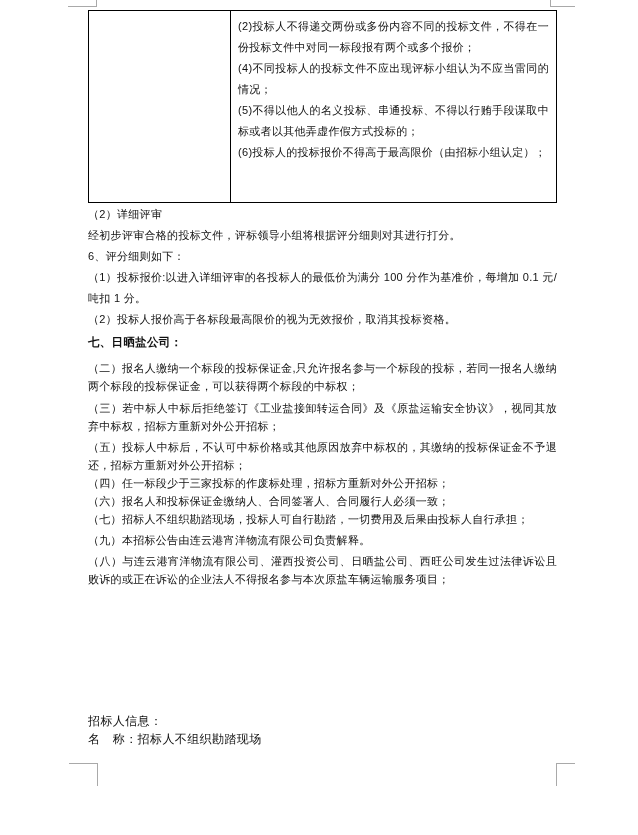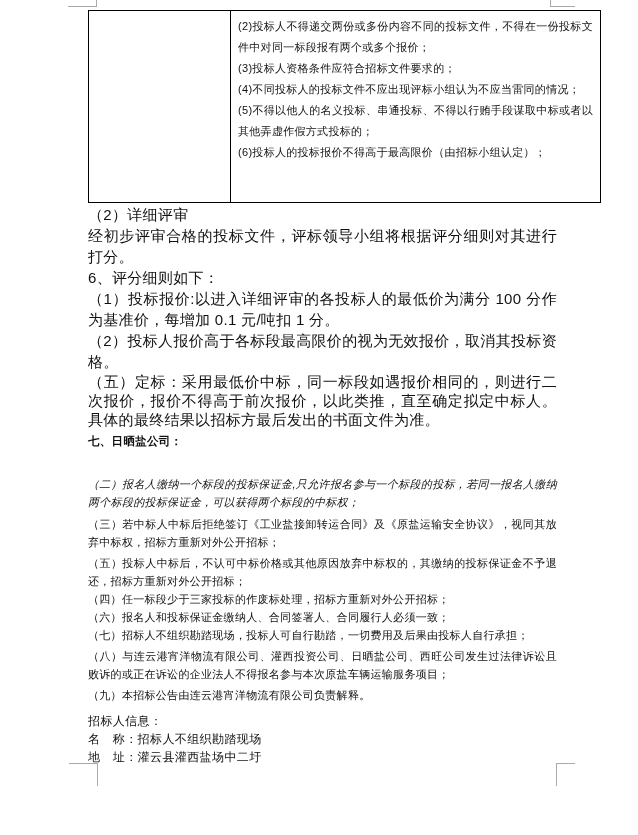--- a/index.html
+++ b/index.html
@@ -15,21 +15,21 @@
   
   .crop{position:absolute;}
   .crop.tl{left:68px;top:0;width:28px;height:6px;border-right:1px solid #a9a9a9;border-bottom:1px solid #a9a9a9;}
   .crop.tr{left:550px;top:0;width:24px;height:6px;border-left:1px solid #a9a9a9;border-bottom:1px solid #a9a9a9;}
   .crop.bl{left:69px;top:763px;width:28px;height:22px;border-right:1px solid #a9a9a9;border-top:1px solid #a9a9a9;}
   .crop.br{left:556px;top:763px;width:18px;height:22px;border-left:1px solid #a9a9a9;border-top:1px solid #a9a9a9;}
 
   
   .ctable{
     position:absolute;left:88px;top:10px;
-    width:513px;height:193px;
+    width:469px;height:193px;
     border:1px solid #000;
     display:flex;
     box-sizing:border-box;
     justify-content:flex-end;
   }
   .ctable .cell-left{
     width:142px;flex:0 0 142px;
     border-right:1px solid #000;
     box-sizing:border-box;
   }
@@ -45,42 +45,42 @@
     text-align:justify;
     letter-spacing:0.3px;
   }
 
   
   .body-text{
     position:absolute;left:88px;top:204px;
     width:469px;
   }
   .para{
-    font-size:15px;
+    font-size:11px;
     line-height:21px;
     text-align:justify;
     letter-spacing:0.3px;
     margin:0;
   }
   .para.dense{line-height:19px;}
   .sec-heading{
     font-size:11.5px;
     font-weight:bold;
     line-height:18px;
     margin:3px 0 2px 0;
     letter-spacing:0.3px;
   }
   .term{
     font-size:11px;
     line-height:18px;
     text-align:justify;
     letter-spacing:0.3px;
     margin:0;
   }
-  .term.gap{margin-top:25px;margin-bottom:4px;font-style:italic;}
+  .term.gap{margin-top:8px;margin-bottom:4px;}
   .term.gap2{margin-top:3px;}
 
   
   .tenderer{
     position:absolute;left:88px;top:712px;
     width:400px;
     font-size:12px;
     line-height:18px;
     letter-spacing:0.4px;
   }
@@ -93,45 +93,42 @@
 
   <div class="crop tl"></div>
   <div class="crop tr"></div>
   <div class="crop bl"></div>
   <div class="crop br"></div>
 
   <div class="ctable">
     <div class="cell-left"></div>
     <div class="cell-right">
       <div class="crit">(2)投标人不得递交两份或多份内容不同的投标文件，不得在一份投标文件中对同一标段报有两个或多个报价；</div>
-      <div class="crit">(3)投标人资格条件应符合招标文件要求的；</div>
       <div class="crit">(4)不同投标人的投标文件不应出现评标小组认为不应当雷同的情况；</div>
       <div class="crit">(5)不得以他人的名义投标、串通投标、不得以行贿手段谋取中标或者以其他弄虚作假方式投标的；</div>
       <div class="crit">(6)投标人的投标报价不得高于最高限价（由招标小组认定）；</div>
     </div>
   </div>
 
   <div class="body-text">
     <p class="para">（2）详细评审</p>
     <p class="para">经初步评审合格的投标文件，评标领导小组将根据评分细则对其进行打分。</p>
     <p class="para">6、评分细则如下：</p>
     <p class="para">（1）投标报价:以进入详细评审的各投标人的最低价为满分 100 分作为基准价，每增加 0.1 元/吨扣 1 分。</p>
     <p class="para">（2）投标人报价高于各标段最高限价的视为无效报价，取消其投标资格。</p>
-    <p class="para dense">（五）定标：采用最低价中标，同一标段如遇报价相同的，则进行二次报价，报价不得高于前次报价，以此类推，直至确定拟定中标人。具体的最终结果以招标方最后发出的书面文件为准。</p>
 
     <div class="sec-heading">七、日晒盐公司：</div>
     <p class="term gap">（二）报名人缴纳一个标段的投标保证金,只允许报名参与一个标段的投标，若同一报名人缴纳两个标段的投标保证金，可以获得两个标段的中标权；</p>
     <p class="term">（三）若中标人中标后拒绝签订《工业盐接卸转运合同》及《原盐运输安全协议》，视同其放弃中标权，招标方重新对外公开招标；</p>
     <p class="term gap2">（五）投标人中标后，不认可中标价格或其他原因放弃中标权的，其缴纳的投标保证金不予退还，招标方重新对外公开招标；</p>
     <p class="term">（四）任一标段少于三家投标的作废标处理，招标方重新对外公开招标；</p>
     <p class="term">（六）报名人和投标保证金缴纳人、合同签署人、合同履行人必须一致；</p>
     <p class="term">（七）招标人不组织勘踏现场，投标人可自行勘踏，一切费用及后果由投标人自行承担；</p>
+    <p class="term gap2">（九）本招标公告由连云港宵洋物流有限公司负责解释。</p>
     <p class="term gap2">（八）与连云港宵洋物流有限公司、灌西投资公司、日晒盐公司、西旺公司发生过法律诉讼且败诉的或正在诉讼的企业法人不得报名参与本次原盐车辆运输服务项目；</p>
-    <p class="term gap2">（九）本招标公告由连云港宵洋物流有限公司负责解释。</p>
   </div>
 
   <div class="tenderer">
     <div>招标人信息：</div>
     <div>名　称：招标人不组织勘踏现场</div>
-    <div>地　址：灌云县灌西盐场中二圩</div>
   </div>
 
 </div>
 
 </body></html>

